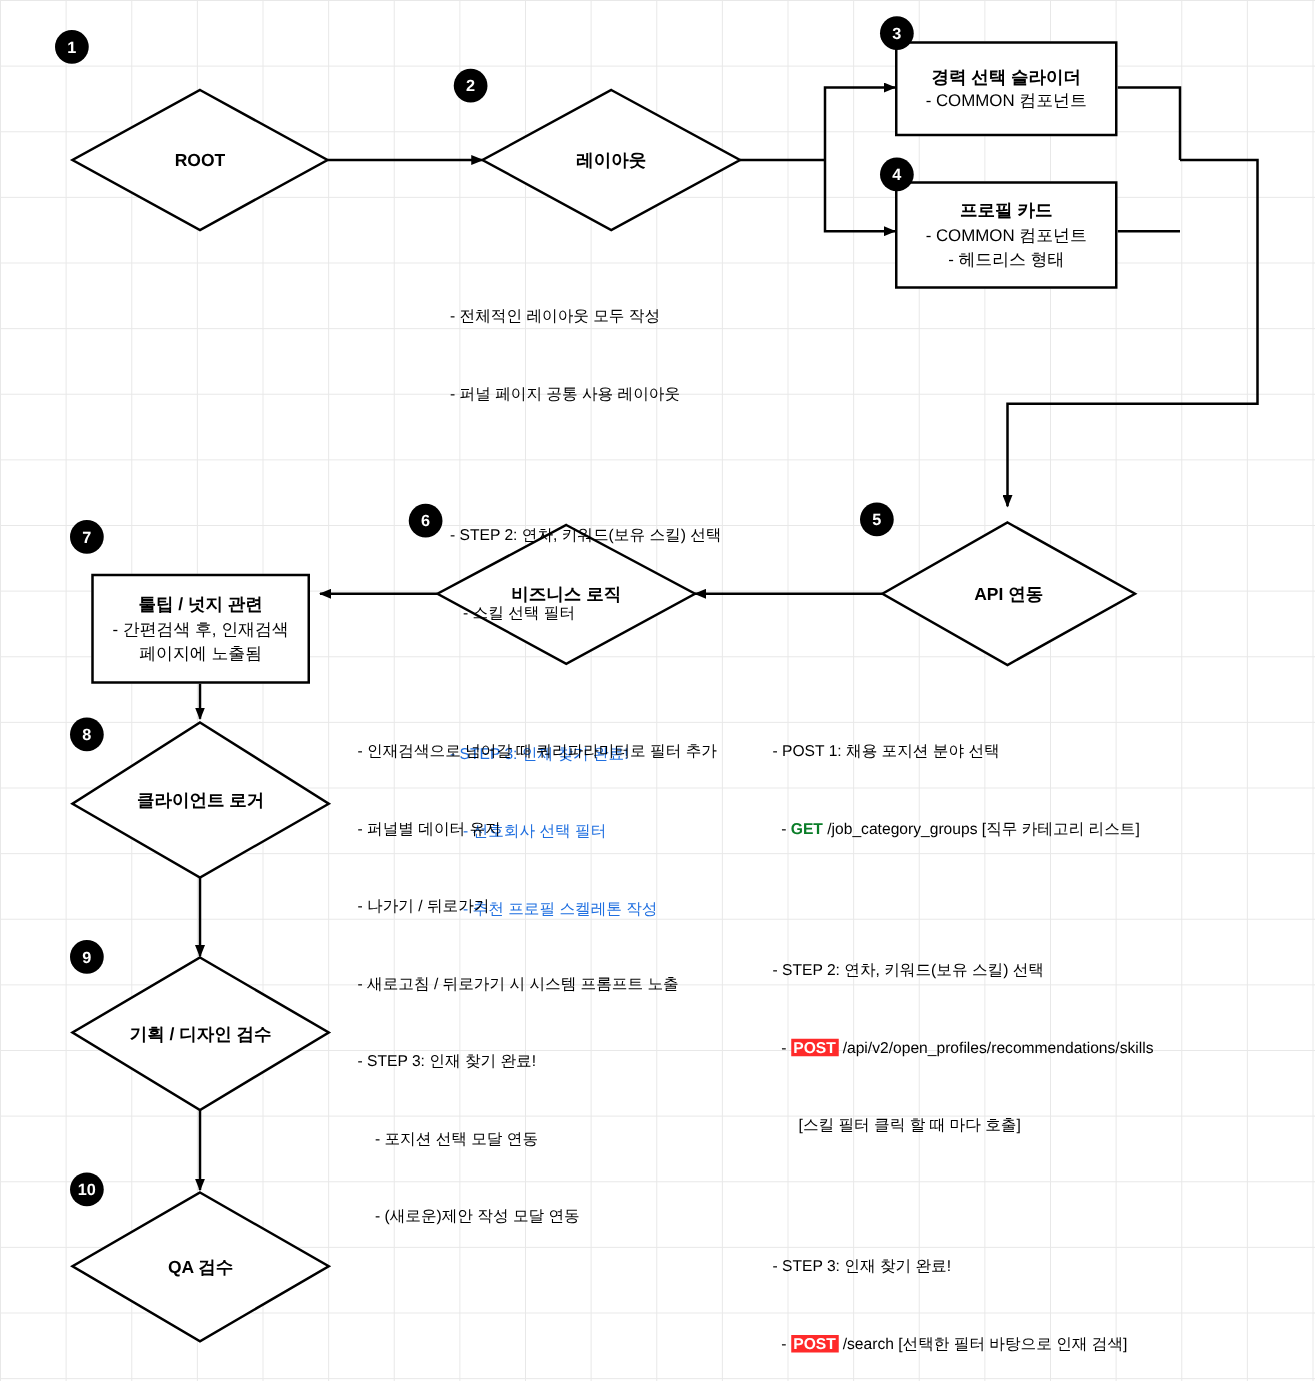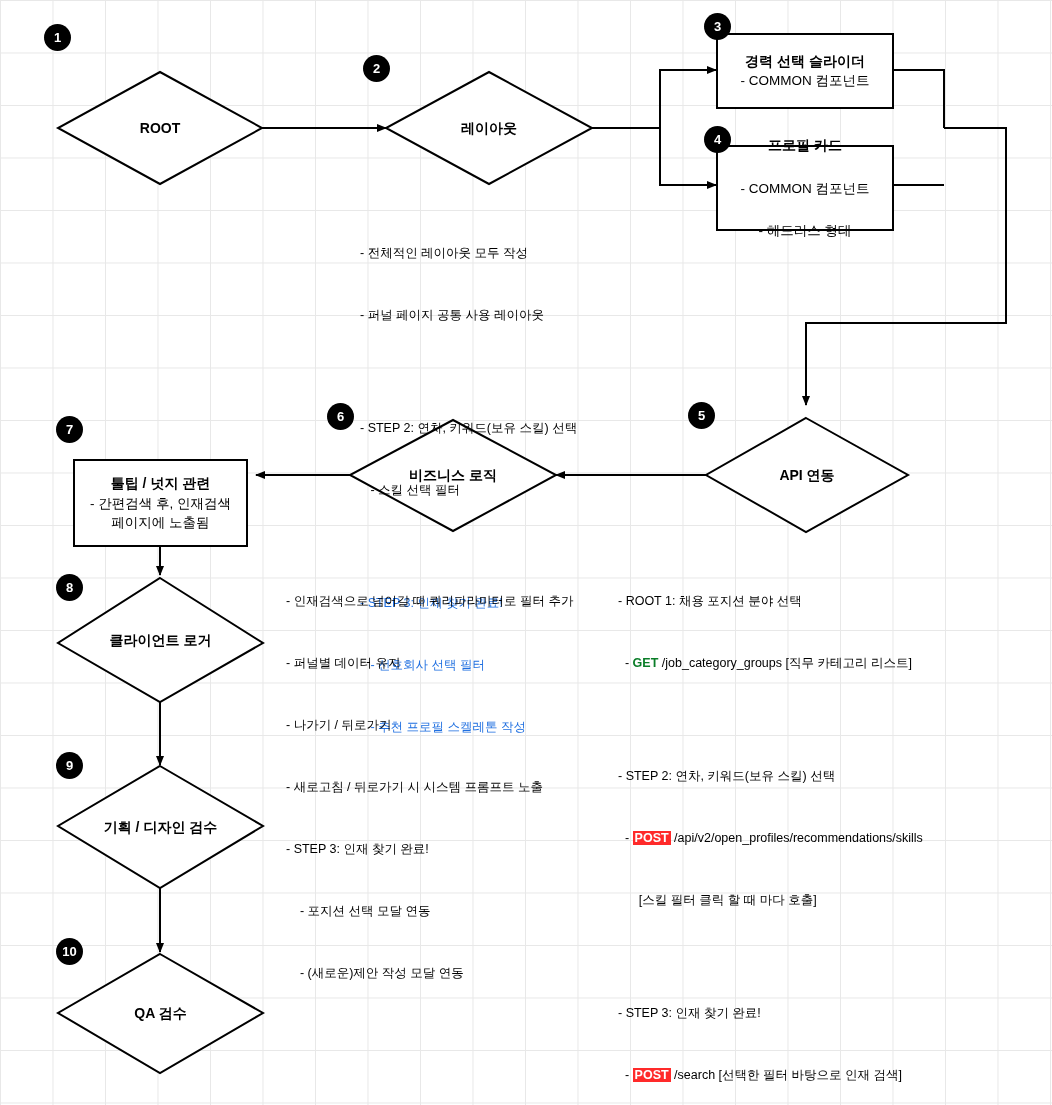--- a/index.html
+++ b/index.html
@@ -145,21 +145,21 @@
     <span class="label">레이아웃</span>
   </div>
   <div class="badge" style="left:363px; top:55px;">2</div>
 
   <div class="node rect" style="left:716px; top:33px; width:178px; height:76px;">
     <div class="t1">경력 선택 슬라이더</div>
     <div class="t2">- COMMON 컴포넌트</div>
   </div>
   <div class="badge" style="left:704px; top:13px;">3</div>
 
-  <div class="node rect" style="left:716px; top:145px; width:178px; height:86px;gap:23px;">
+  <div class="node rect" style="left:716px; top:145px; width:178px; height:86px;">
     <div class="t1">프로필 카드</div>
     <div class="t2">- COMMON 컴포넌트</div>
     <div class="t3">- 헤드리스 형태</div>
   </div>
   <div class="badge" style="left:704px; top:126px;">4</div>
 
   <div class="node diamond" style="left:706px; top:418px; width:202px; height:114px;">
     <span class="label">API 연동</span>
   </div>
   <div class="badge" style="left:688px; top:402px;">5</div>
@@ -208,21 +208,21 @@
     <span class="ln">- 인재검색으로 넘어갈 때 쿼리파라미터로 필터 추가</span>
     <span class="ln">- 퍼널별 데이터 유지</span>
     <span class="ln">- 나가기 / 뒤로가기</span>
     <span class="ln">- 새로고침 / 뒤로가기 시 시스템 프롬프트 노출</span>
     <span class="ln">- STEP 3: 인재 찾기 완료!</span>
     <span class="ln">    - 포지션 선택 모달 연동</span>
     <span class="ln">    - (새로운)제안 작성 모달 연동</span>
   </div>
 
   <div class="note" style="left:618px; top:550px; width:400px;">
-    <span class="ln">- ROOT 1: 채용 포지션 분야 선택</span>
+    <span class="ln">- POST 1: 채용 포지션 분야 선택</span>
     <span class="ln">&nbsp;&nbsp;- <span class="green">GET</span> /job_category_groups [직무 카테고리 리스트]</span>
     <span class="ln" style="height:10px;"></span>
     <span class="ln">- STEP 2: 연차, 키워드(보유 스킬) 선택</span>
     <span class="ln">&nbsp;&nbsp;- <span class="redhl">POST</span> /api/v2/open_profiles/recommendations/skills</span>
     <span class="ln">      [스킬 필터 클릭 할 때 마다 호출]</span>
     <span class="ln" style="height:10px;"></span>
     <span class="ln">- STEP 3: 인재 찾기 완료!</span>
     <span class="ln">&nbsp;&nbsp;- <span class="redhl">POST</span> /search [선택한 필터 바탕으로 인재 검색]</span>
     
     

